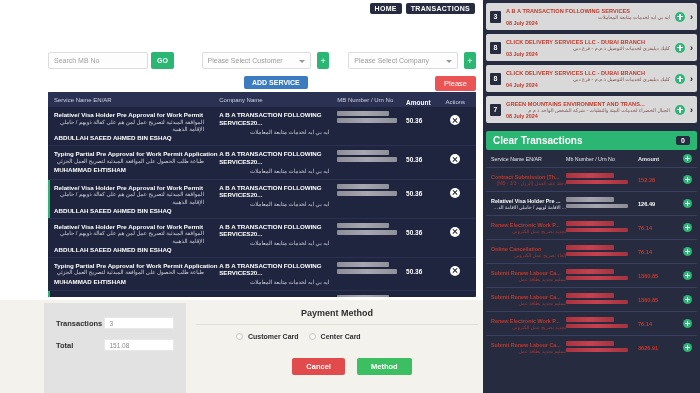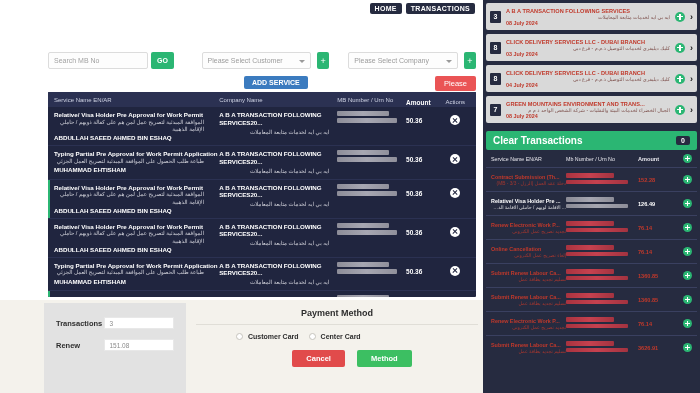--- a/index.html
+++ b/index.html
@@ -145,21 +145,21 @@
     width:74px; height:12px; background:#fff; border:1px solid #e8e8e8;
     font-size:6.5px; color:#8b8b8b; display:flex; align-items:center; padding:0 4px;
   }
   .payright { position:absolute; left:196px; top:8px; width:282px; }
   .paytitle { font-size:9px; font-weight:bold; color:#2e2e2e; text-align:center; }
   .paydiv { border-bottom:1px solid #e0ded7; margin-top:6px; }
   .radios { display:flex; align-items:center; gap:10px; margin-top:8px; padding-left:40px; }
   .radio { display:flex; align-items:center; gap:5px; }
   .dot { width:7px; height:7px; border-radius:50%; border:1px solid #c6c4bd; background:#fff; }
   .rlabel { font-size:7px; font-weight:bold; color:#2e2e2e; }
-  .paybtns { display:flex; gap:12px; justify-content:center; margin-top:10px; padding-left:30px; }
+  .paybtns { display:flex; gap:12px; justify-content:center; margin-top:18px; padding-left:30px; }
   .btn-cancel {
     background:#e14b4b; color:#fff; font-size:7.5px; font-weight:bold;
     padding:4px 14px; border-radius:2px;
   }
   .btn-proceed {
     background:#3cbf62; color:#fff; font-size:7.5px; font-weight:bold;
     padding:4px 14px; border-radius:2px;
   }
 
   
@@ -396,21 +396,21 @@
         </div>
     </div>
 
     <div class="paybar">
       <div class="leftbox">
         <div class="prow">
           <div class="plabel">Transactions</div>
           <div class="pval">3</div>
         </div>
         <div class="prow">
-          <div class="plabel">Renew</div>
+          <div class="plabel">Total</div>
           <div class="pval">151.08</div>
         </div>
       </div>
       <div class="payright">
         <div class="paytitle">Payment Method</div>
         <div class="paydiv"></div>
         <div class="radios">
           <div class="radio">
             <span class="dot"></span>
             <span class="rlabel">Customer Card</span>

